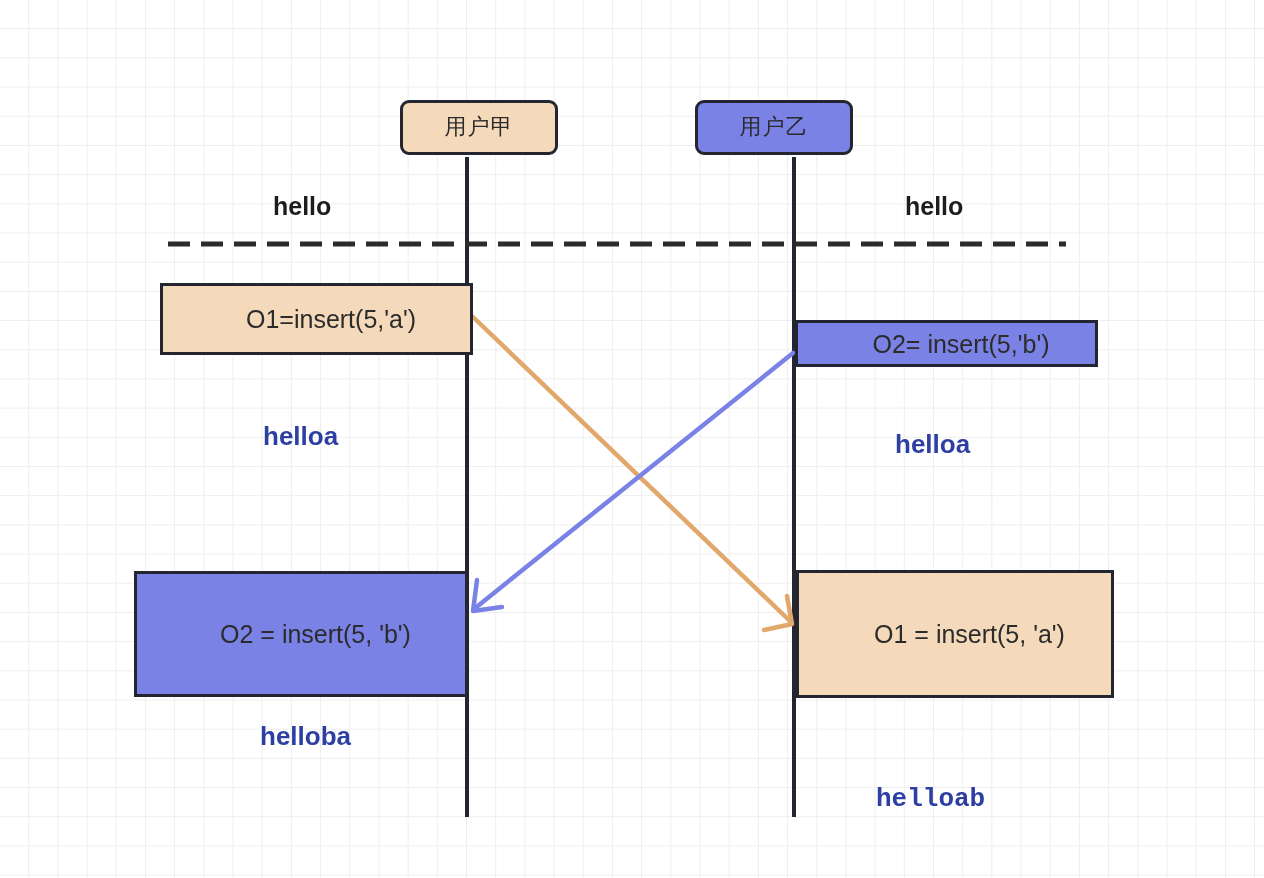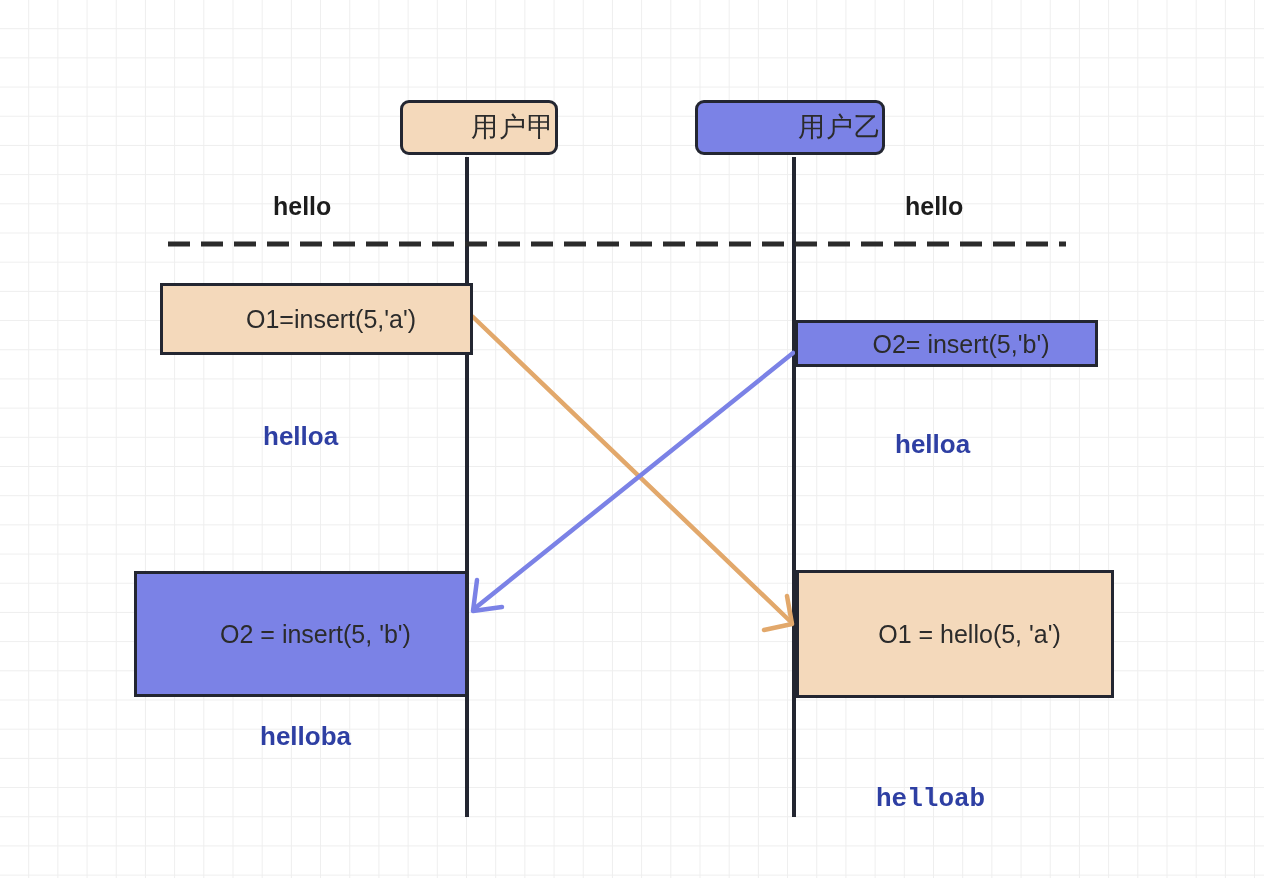--- a/index.html
+++ b/index.html
@@ -36,23 +36,22 @@
     display: flex;
     align-items: center;
     justify-content: center;
     border: 3px solid #232631;
     color: #2b2b2b;
     text-align: center;
     line-height: 1.2;
   }
   .actor-box {
     border-radius: 9px;
-    font-size: 27px;
+    font-size: 22px;
     letter-spacing: 1px;
-    justify-content: flex-end;
   }
   .msg-box {
     font-size: 25px;
     padding-left: 29px;
   }
   .fill-peach { background: #f4d9bb; }
   .fill-purple { background: #7b82e6; }
   .free-label {
     position: absolute;
     white-space: nowrap;
@@ -90,42 +89,42 @@
     <g>
       <line x1="793" y1="353" x2="474" y2="609" stroke="#7b82e6" stroke-width="4.5" stroke-linecap="round"></line>
       <polyline points="502,607 473,611 477,580" fill="none" stroke="#7b82e6" stroke-width="4.5" stroke-linecap="round" stroke-linejoin="round"></polyline>
     </g>
   </svg>
 
   <div class="node actor-box fill-peach" style="left:400px; top:100px; width:158px; height:55px;">
     <span>用户甲</span>
   </div>
 
-  <div class="node actor-box fill-purple" style="left:695px; top:100px; width:190px; height:55px;">
+  <div class="node actor-box fill-purple" style="left:695px; top:100px; width:158px; height:55px;">
     <span>用户乙</span>
   </div>
 
   <div class="free-label label-dark" style="left:273px; top:194px;">hello</div>
 
   <div class="free-label label-dark" style="left:905px; top:194px;">hello</div>
 
   <div class="node msg-box fill-peach" style="left:160px; top:283px; width:313px; height:72px;">
     <span>O1=insert(5,'a')</span>
   </div>
 
   <div class="node msg-box fill-purple" style="left:795px; top:320px; width:303px; height:47px;">
     <span>O2= insert(5,'b')</span>
   </div>
 
   <div class="node msg-box fill-purple" style="left:134px; top:548px; width:334px; height:126px;margin-top:23px;">
     <span>O2 = insert(5, 'b')</span>
   </div>
 
   <div class="node msg-box fill-peach" style="left:796px; top:570px; width:318px; height:128px;">
-    <span>O1 = hello(5, 'a')</span>
+    <span>O1 = insert(5, 'a')</span>
   </div>
 
   <div class="free-label label-blue" style="left:263px; top:415px;margin-top:8px;">helloa</div>
 
   <div class="free-label label-blue" style="left:895px; top:431px;">helloa</div>
 
   <div class="free-label label-blue" style="left:260px; top:723px;">helloba</div>
 
   <div class="free-label label-blue" style="left:876px; top:786px;font-family:Liberation Mono, monospace;">helloab</div>
 

